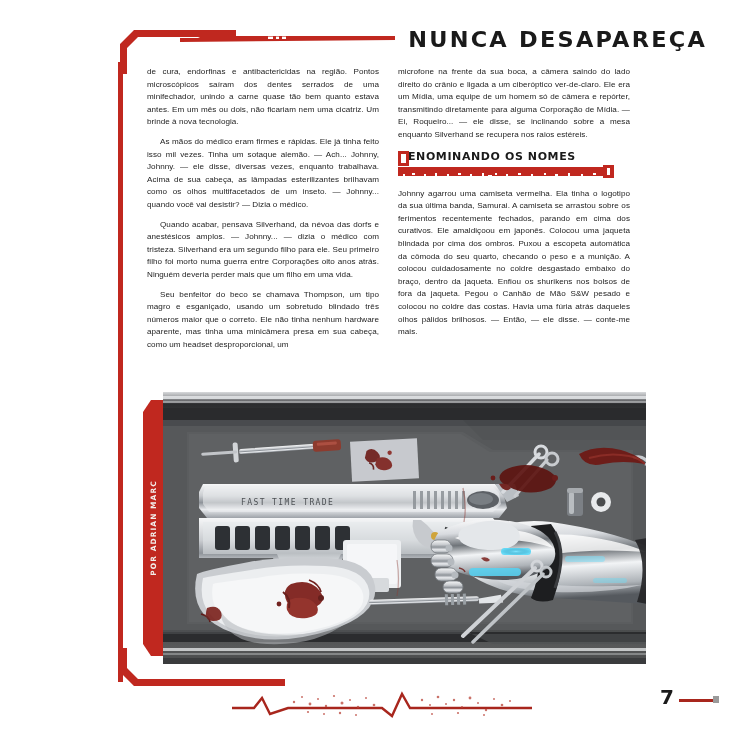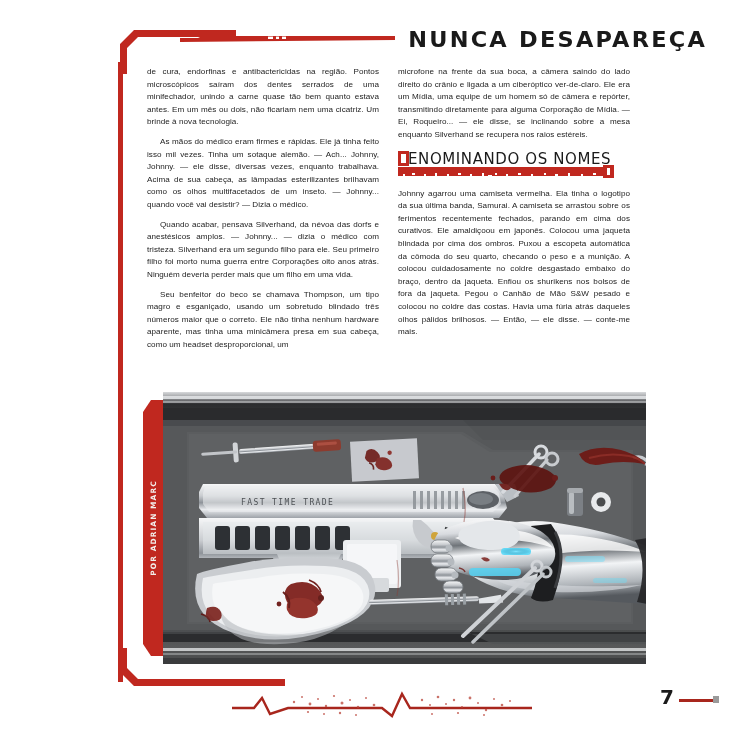--- a/index.html
+++ b/index.html
@@ -120,22 +120,22 @@
     top: 3px;
     width: 5px;
     height: 9px;
     background: #ffffff;
   }
   .section-head .sh-text {
     position: absolute;
     left: 10px;
     top: -1px;
     font-family: "DejaVu Sans", sans-serif;
-    font-size: 15px;
-    font-weight: normal;
+    font-size: 11px;
+    font-weight: bold;
     letter-spacing: 0.6px;
     color: #1a1a1a;
     white-space: nowrap;
   }
   .section-head .sh-bar {
     position: absolute;
     left: 0;
     top: 16px;
     width: 216px;
     height: 9px;

